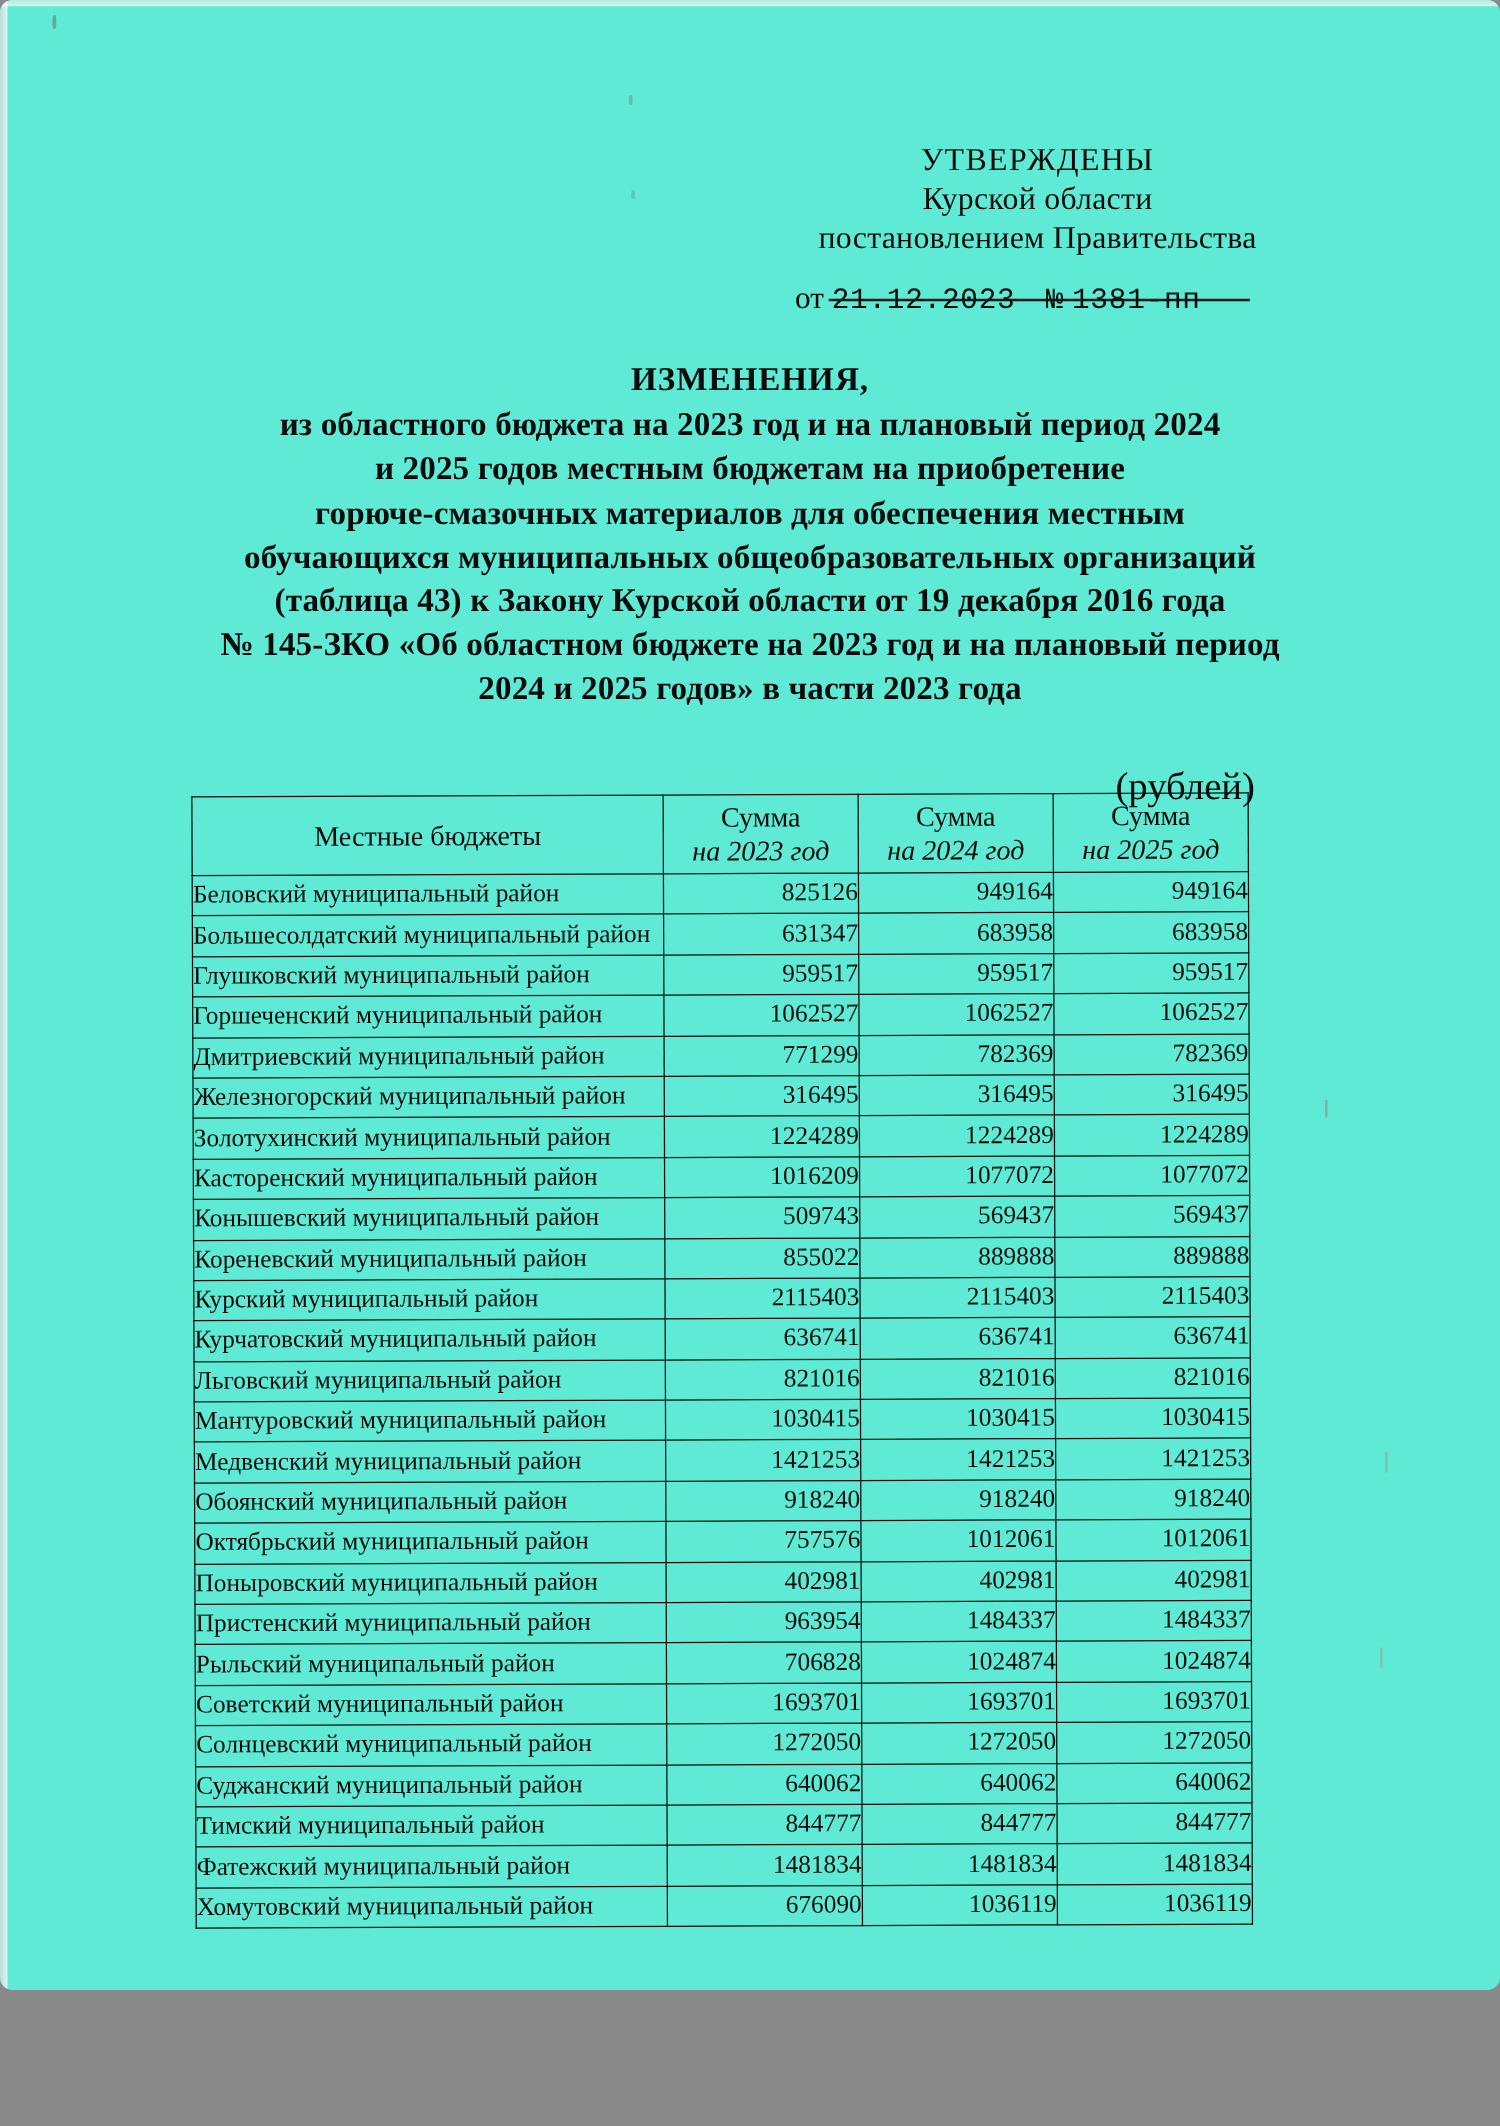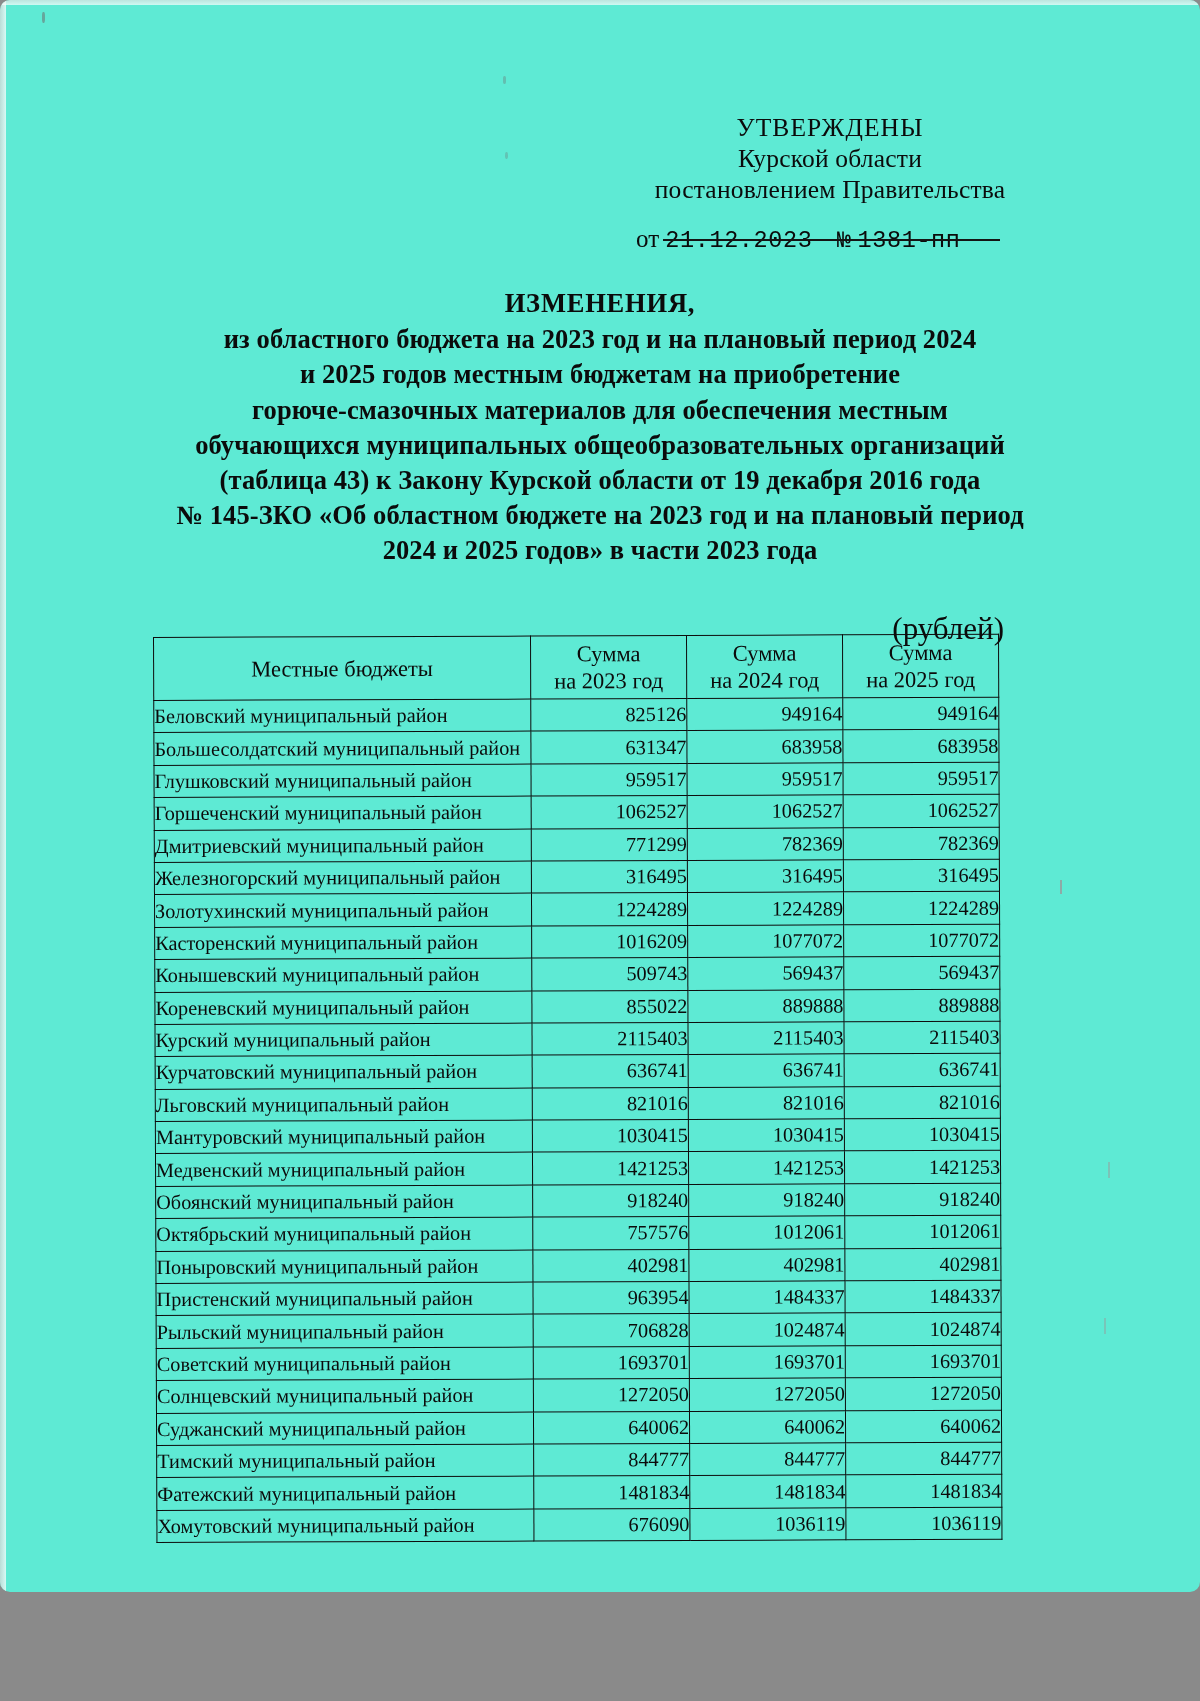--- a/index.html
+++ b/index.html
@@ -138,21 +138,21 @@
     vertical-align: middle;
   }
   table.budget thead th {
     height: 62px;
     font-weight: normal;
     font-size: 22.5px;
     line-height: 27px;
     text-align: center;
   }
   table.budget thead th .th-l1 { display: block; }
-  table.budget thead th .th-l2 { display: block; }
+  table.budget thead th .th-l2 { display: block; font-style: italic; }
 
   col.c-name { width: 377px; }
   col.c-sum  { width: 156px; }
 
   table.budget tbody td {
     height: 31.4px;
   }
   td.cell-name {
     text-align: left;
     padding-left: 7px;

